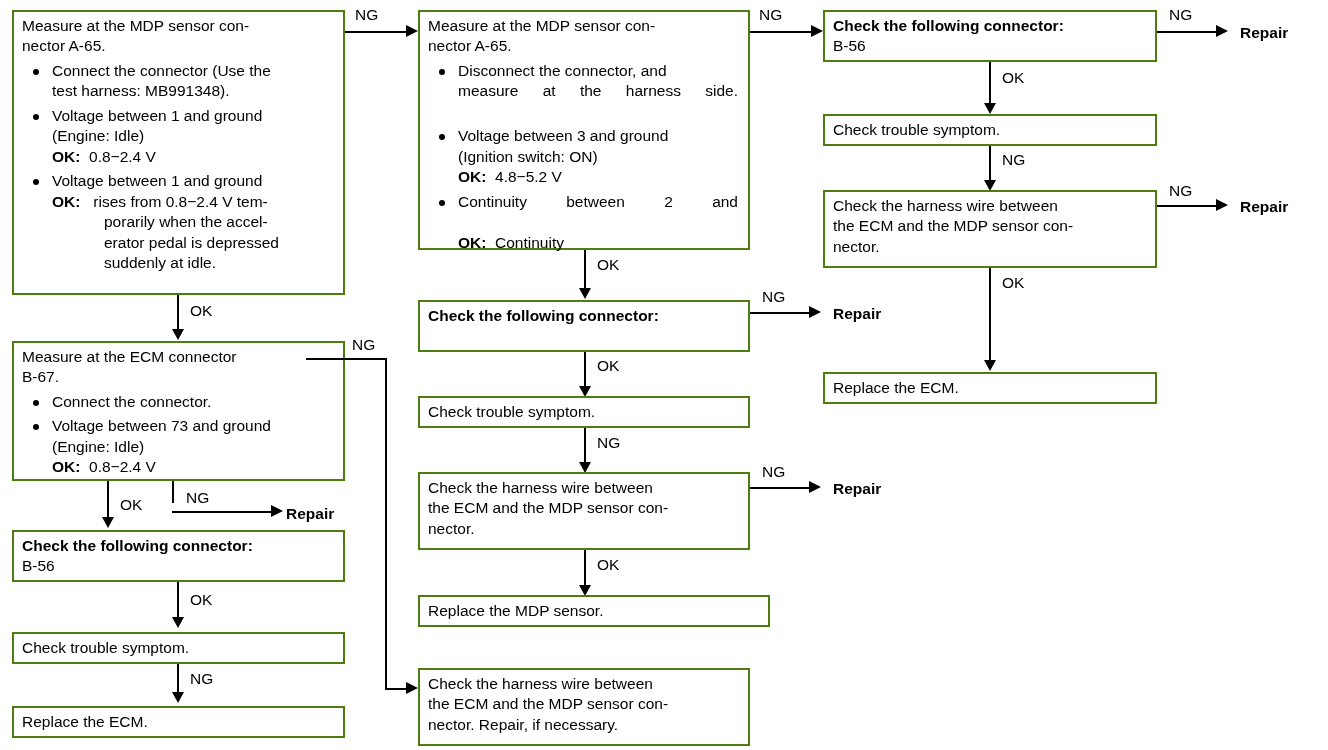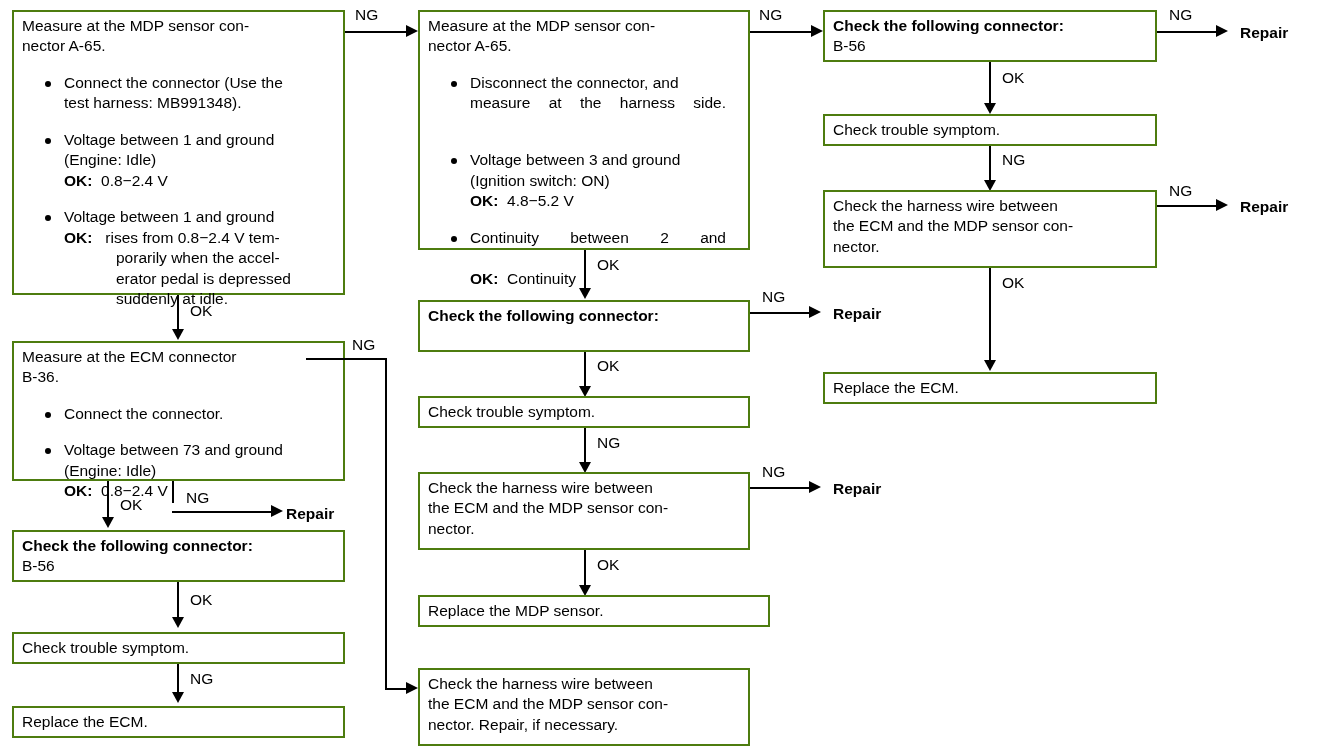--- a/index.html
+++ b/index.html
@@ -29,21 +29,21 @@
   .box .hdr.b{font-weight:bold;}
   .box .sub{display:block;}
   ul.bl{
     list-style:none;
     margin:0;
     padding:0;
   }
   ul.bl>li{
     position:relative;
     padding-left:26px;
-    margin:16px;
+    margin:4px;
   }
   ul.bl>li::before{
     content:"";
     position:absolute;
     left:7px;top:8px;
     width:6px;height:6px;
     background:#000;
     border-radius:50%;
   }
   .ln{display:block;}
@@ -113,21 +113,21 @@
   <div class="hline" style="left:345px;top:31px;width:61px;"></div>
   <div class="arrow-r" style="left:406px;top:25px;"></div>
   <div class="lbl" style="left:355px;top:7px;">NG</div>
 
   <div class="vline" style="left:177px;top:295px;width:2px;height:34px;"></div>
   <div class="arrow-d" style="left:172px;top:329px;"></div>
   <div class="lbl" style="left:190px;top:303px;">OK</div>
 
   <div class="box" style="left:12px;top:341px;width:333px;height:140px;">
     <span class="hdr just">Measure at the ECM connector</span>
-    <span class="hdr">B-36.</span>
+    <span class="hdr">B-67.</span>
     <ul class="bl">
       <li>
         <span class="ln">Connect the connector.</span>
       </li>
       <li>
         <span class="ln">Voltage between 73 and ground</span>
         <span class="ln">(Engine: Idle)</span>
         <span class="ln"><b class="ok">OK:</b>&nbsp;&nbsp;<span>0.8−2.4 V</span></span>
       </li>
     </ul>

